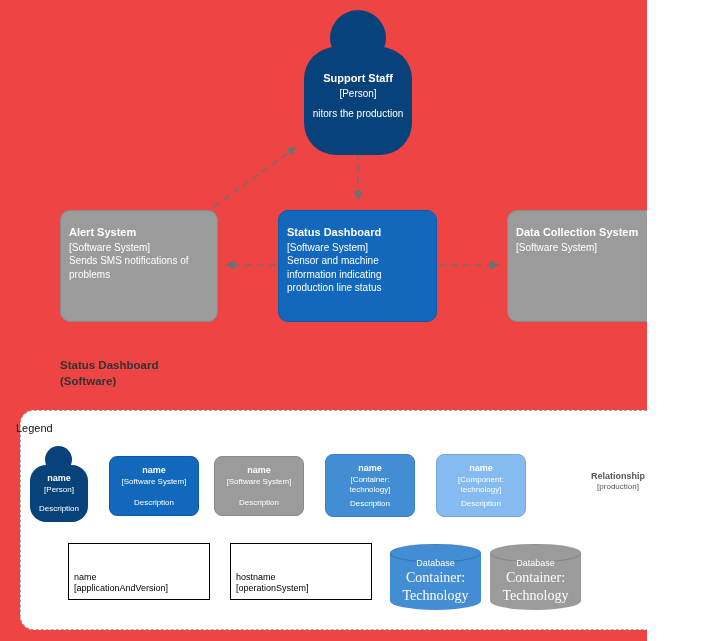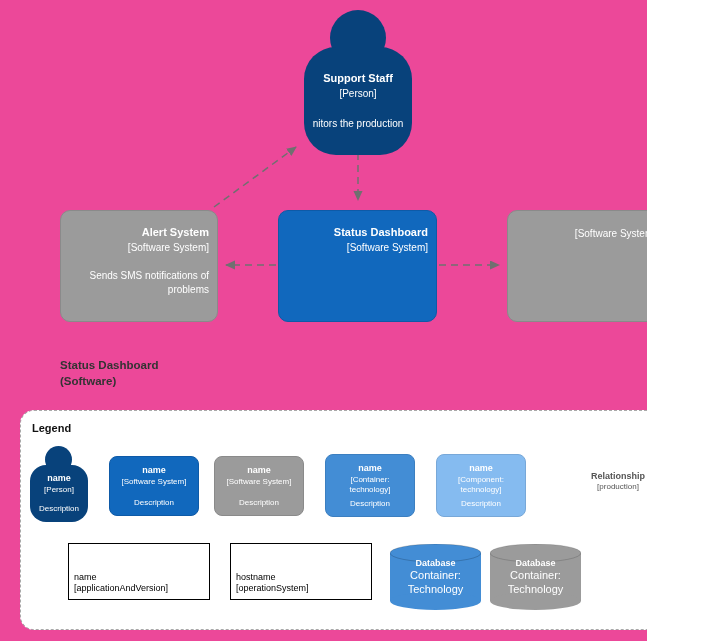--- a/index.html
+++ b/index.html
@@ -1,36 +1,36 @@
 <!DOCTYPE html>
 <html><head>
 <meta charset="utf-8">
 <style>
   * { margin:0; padding:0; box-sizing:border-box; }
   html,body { background:#ffffff; }
   body { font-family:"Liberation Sans", sans-serif; }
-  .canvas { position:relative; width:647px; height:641px; background:#ec4899; overflow:hidden; }
+  .canvas { position:relative; width:647px; height:641px; background:#ef4444; overflow:hidden; }
 
   .arrow-layer { position:absolute; left:0; top:0; width:717px; height:641px; pointer-events:none; }
 
-  .node { position:absolute; border-radius:10px; color:#ffffff; text-align:right; padding:14px 8px 8px 8px; }
+  .node { position:absolute; border-radius:10px; color:#ffffff; text-align:left; padding:14px 8px 8px 8px; }
   .node-blue { background:#1168bd; border:1px solid #0e5aa7; }
   .node-gray { background:#9b9b9b; border:1px solid #8a8a8a; }
   .node-name { font-size:11px; font-weight:bold; line-height:1.3; }
   .node-type { font-size:10px; line-height:1.3; margin-top:2px; }
-  .node-desc { font-size:10px; line-height:1.35; margin-top:15px; }
+  .node-desc { font-size:10px; line-height:1.35; }
 
   .person-head { position:absolute; border-radius:50%; background:#08427b; }
   .person-body { position:absolute; background:#08427b; border-radius:32px; color:#ffffff; text-align:center; overflow:hidden; }
   .person-body .node-desc { white-space:nowrap; }
 
   .diagram-title { position:absolute; left:60px; top:358px; font-size:11.5px; font-weight:bold; color:#333333; line-height:1.35; }
 
   .legend-box { position:absolute; left:20px; top:410px; width:680px; height:220px; border:1px dashed #a9a9a9; border-radius:14px; background:#ffffff; }
-  .legend-title { position:absolute; left:32px; top:422px; font-size:11px; font-weight:bold; color:#111111; }
+  .legend-title { position:absolute; left:16px; top:422px; font-size:11px; font-weight:normal; color:#111111; }
 
   .mini { position:absolute; border-radius:8px; color:#ffffff; text-align:center; padding:8px 6px 6px 6px; }
   .mini-name { font-size:9px; font-weight:bold; line-height:1.25; }
   .mini-type { font-size:8px; line-height:1.25; margin-top:1px; }
   .mini-desc { font-size:8px; line-height:1.25; margin-top:11px; }
   .fill-ss { background:#1168bd; border:1px solid #0e5aa7; }
   .fill-ext { background:#9b9b9b; border:1px solid #8a8a8a; }
   .fill-cont { background:#438dd5; border:1px solid #3c7fc0; }
   .fill-comp { background:#85bbf0; border:1px solid #78a8d8; }
 
@@ -40,22 +40,22 @@
   .rel-label { position:absolute; left:580px; top:470px; width:76px; text-align:center; background:#ffffff; color:#555555; padding:1px 0; }
   .rel-name { font-size:9px; font-weight:bold; line-height:1.25; }
   .rel-type { font-size:8px; line-height:1.25; }
 
   .deploy-box { position:absolute; border:1px solid #000000; background:#ffffff; color:#000000; }
   .deploy-text { position:absolute; left:5px; bottom:4px; text-align:left; font-size:9px; line-height:1.3; }
 
   .cylinder { position:absolute; color:#ffffff; text-align:center; }
   .cyl-svg { position:absolute; left:0; top:0; }
   .cyl-text { position:absolute; left:0; top:0; width:100%; padding-top:14px; }
-  .cyl-name { font-size:9px; font-weight:bold; line-height:1.25; }
-  .cyl-type { font-size:11px; line-height:1.25; }
+  .cyl-name { font-size:9px; font-weight:normal; line-height:1.25; }
+  .cyl-type { font-size:14px; line-height:1.25;font-family:Liberation Serif, serif; }
   .cyl-desc { font-size:8px; line-height:1.25; margin-top:12px; }
 </style>
 </head>
 <body>
 
 <div class="canvas">
 
   <svg class="arrow-layer" width="717" height="641">
     <defs>
       <marker id="ah" markerWidth="12" markerHeight="10" refX="9" refY="4.5" orient="auto" markerUnits="userSpaceOnUse">
@@ -67,36 +67,38 @@
     <line x1="276" y1="265" x2="226" y2="265" stroke="#707070" stroke-width="1.5" stroke-dasharray="7,5" marker-end="url(#ah)"></line>
     <line x1="439" y1="265" x2="499" y2="265" stroke="#707070" stroke-width="1.5" stroke-dasharray="7,5" marker-end="url(#ah)"></line>
     <line x1="546" y1="486" x2="680" y2="486" stroke="#707070" stroke-width="1.5" stroke-dasharray="7,5" marker-end="url(#ah)"></line>
   </svg>
 
   <div>
     <div class="person-head" style="left:330px; top:10px; width:56px; height:56px;"></div>
     <div class="person-body" style="left:304px; top:47px; width:108px; height:108px; padding:24px 6px 6px 6px;">
       <div class="node-name">Support Staff</div>
       <div class="node-type">[Person]</div>
-      <div class="node-desc" style="margin-top:17px;">nitors the production</div>
+      <div class="node-desc" style="margin-top:7px;">nitors the production</div>
     </div>
   </div>
 
   <div class="node node-gray" style="left:60px; top:210px; width:158px; height:112px;">
     <div class="node-name">Alert System</div>
     <div class="node-type">[Software System]</div>
     <div class="node-desc">Sends SMS notifications of problems</div>
   </div>
 
   <div class="node node-blue" style="left:278px; top:210px; width:159px; height:112px;">
     <div class="node-name">Status Dashboard</div>
     <div class="node-type">[Software System]</div>
+    <div class="node-desc">Sensor and machine information indicating production line status</div>
   </div>
 
   <div class="node node-gray" style="left:507px; top:210px; width:158px; height:112px;">
+    <div class="node-name">Data Collection System</div>
     <div class="node-type">[Software System]</div>
   </div>
 
   <div class="diagram-title">
     <div>Status Dashboard</div>
     <div>(Software)</div>
   </div>
 
   <div class="legend-box"></div>
   <div class="legend-title">Legend</div>

